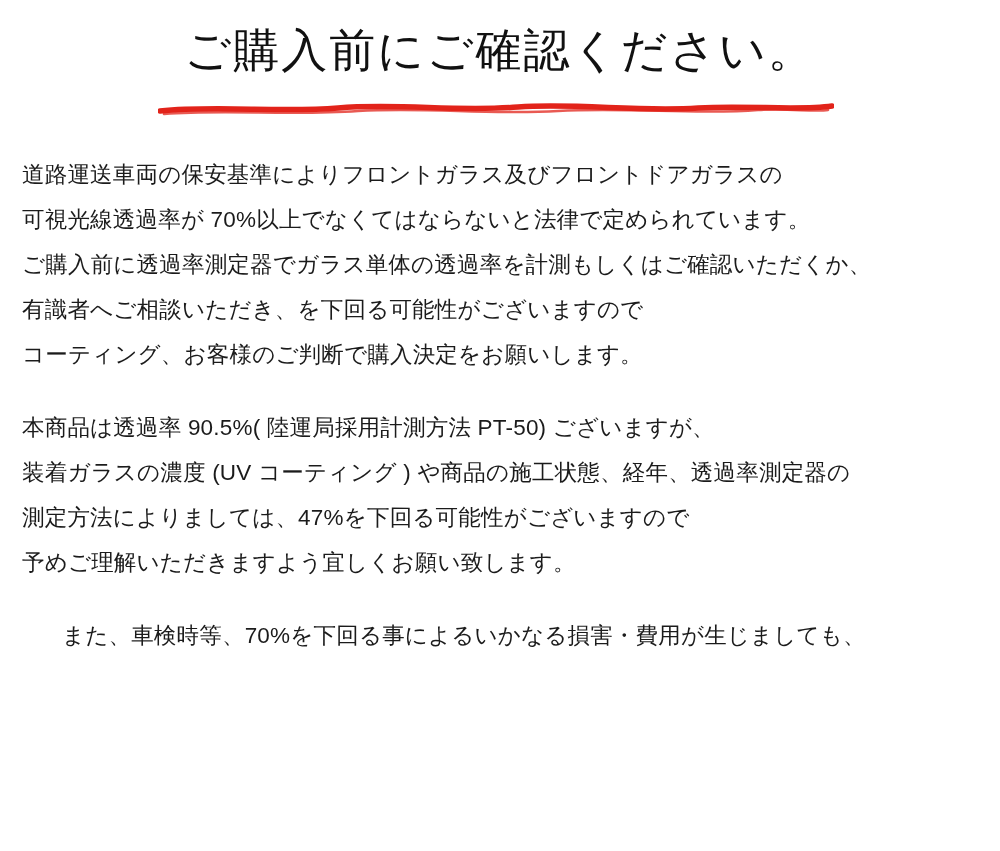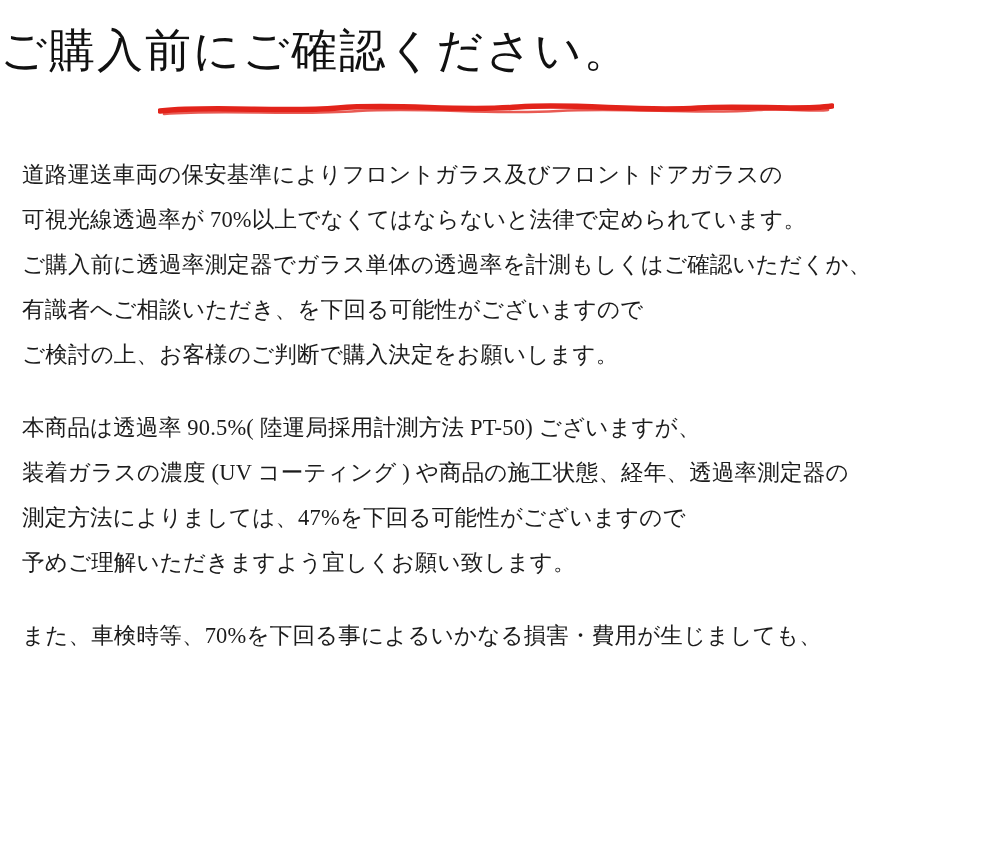--- a/index.html
+++ b/index.html
@@ -20,20 +20,21 @@
     height: 851px;
     box-sizing: border-box;
   }
 
   
   .heading-block {
     position: absolute;
     left: 0;
     top: 22px;
     width: 1000px;
+    text-align: center;
   }
   .heading-title {
     font-size: 46px;
     line-height: 1.25;
     letter-spacing: 2px;
     font-weight: 400;
     color: #111111;
     margin: 0;
     font-family: "DejaVu Sans", sans-serif;
   }
@@ -50,28 +51,29 @@
     position: absolute;
     left: 22px;
     top: 152px;
     width: 950px;
   }
   .para {
     margin: 0 0 28px 0;
   }
   .para:last-child {
     margin-bottom: 0;
+    margin-left: 40px;
   }
   .line {
     font-size: 22.5px;
     line-height: 45px;
     letter-spacing: 0.2px;
     color: #1b1b1b;
     white-space: nowrap;
-    font-family: Liberation Serif, serif;
+    font-family: Liberation Sans, sans-serif;
   }
 </style>
 </head>
 <body>
 
 <div class="page">
 
   <div class="heading-block">
     <h1 class="heading-title">ご購入前にご確認ください。</h1>
     <svg class="heading-underline" viewBox="0 0 676 18" preserveAspectRatio="none">
@@ -80,21 +82,21 @@
     </svg>
   </div>
 
   <div class="body-block">
 
     <div class="para">
       <div class="line">道路運送車両の保安基準によりフロントガラス及びフロントドアガラスの</div>
       <div class="line">可視光線透過率が 70%以上でなくてはならないと法律で定められています。</div>
       <div class="line">ご購入前に透過率測定器でガラス単体の透過率を計測もしくはご確認いただくか、</div>
       <div class="line">有識者へご相談いただき、を下回る可能性がございますので</div>
-      <div class="line">ご検討の上、お客様のご判断で購入決定をお願いします。</div>
+      <div class="line">コーティング、お客様のご判断で購入決定をお願いします。</div>
     </div>
 
     <div class="para">
       <div class="line">本商品は透過率 90.5%( 陸運局採用計測方法 PT-50) ございますが、</div>
       <div class="line">装着ガラスの濃度 (UV コーティング ) や商品の施工状態、経年、透過率測定器の</div>
       <div class="line">測定方法によりましては、47%を下回る可能性がございますので</div>
       <div class="line">予めご理解いただきますよう宜しくお願い致します。</div>
     </div>
 
     <div class="para">

